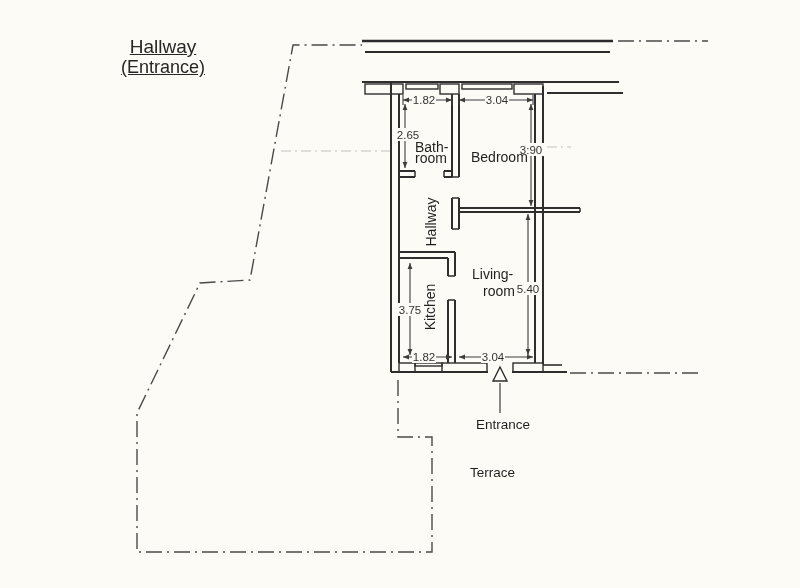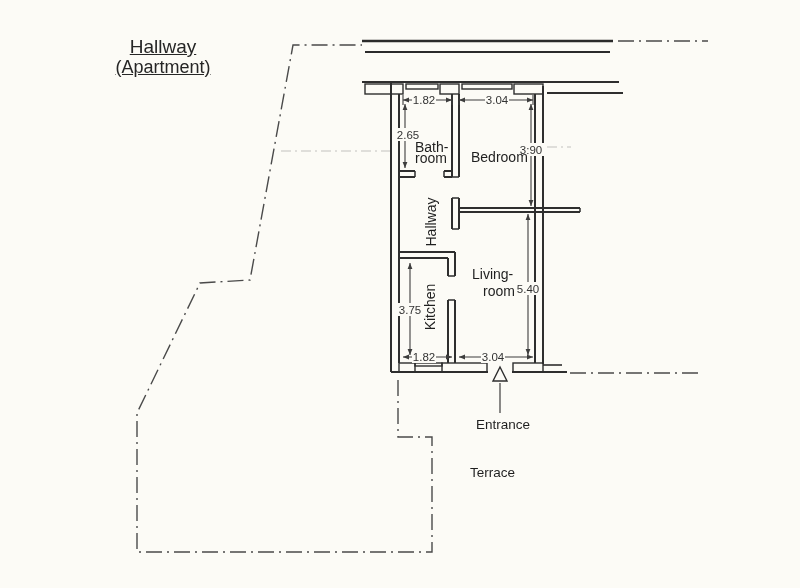--- a/index.html
+++ b/index.html
@@ -18,21 +18,21 @@
   svg text{fill:#1f1f1f;font-family:"Liberation Sans", sans-serif;}
   .room-label{font-size:14px;}
   .dim-label{font-size:11.5px;fill:#333;}
   .small-label{font-size:13.5px;}
 </style>
 </head>
 <body>
 
 <div class="title-block">
   <div class="title-line1">Hallway</div>
-  <div class="title-line2">(Apartment)</div>
+  <div class="title-line2">(Entrance)</div>
 </div>
 
 <svg width="800" height="588" viewBox="0 0 800 588">
 
   <g stroke="#4a4a4a" stroke-width="1.4" fill="none" stroke-dasharray="16 5 2 5">
     <path d="M398 380 L398 437 L432 437 L432 552 L137 552 L137 413 L200 283 L250 280 L293 45 L362 45"></path>
     <path d="M618 41 L708 41"></path>
     <path d="M570 373 L700 373"></path>
   </g>
   <g stroke="#8a8a8a" stroke-width="1" opacity="0.5" stroke-dasharray="10 4 2 4" fill="none">

